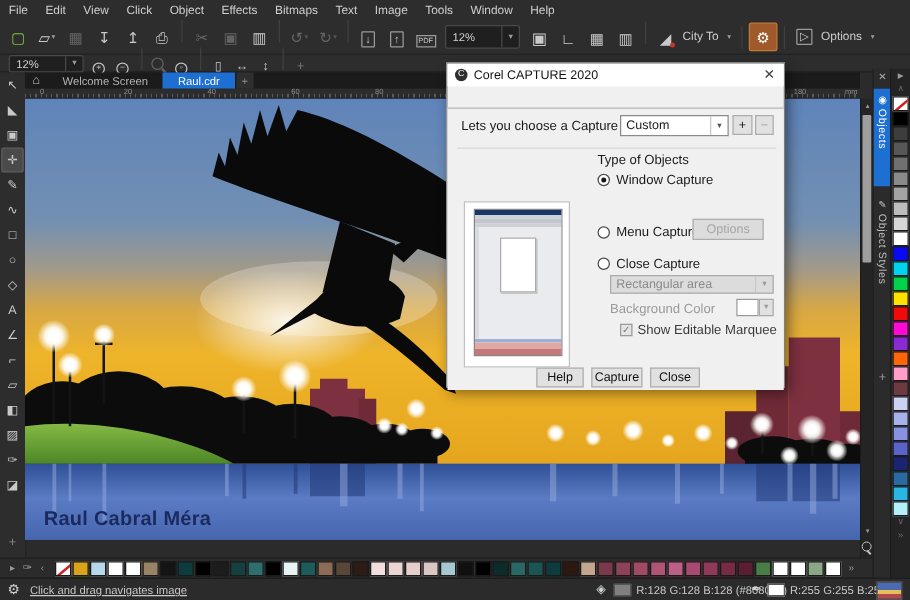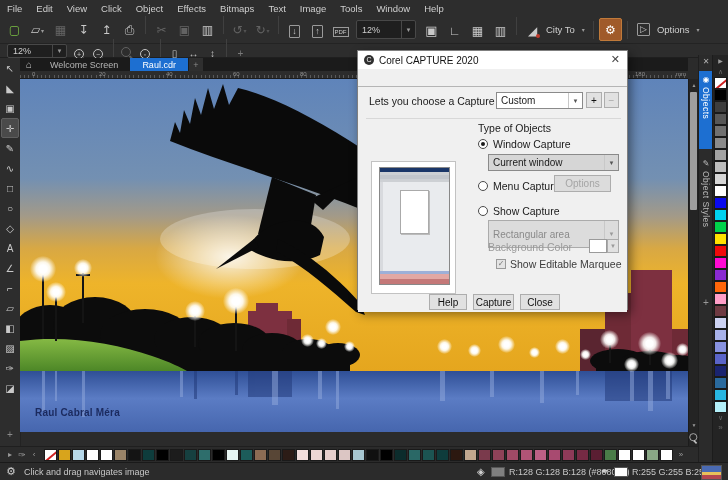--- a/index.html
+++ b/index.html
@@ -55,42 +55,42 @@
          box-sizing:border-box;}
   #ruler .ticks{position:absolute;left:0;bottom:0;width:100%;height:3px;
       background:repeating-linear-gradient(to right,#5a5a5a 0 1px,transparent 1px 4.2px);}
   .rlabel{position:absolute;top:0px;font-size:6px;color:#8f8f8f;line-height:6px;}
   #ruler .unit{position:absolute;right:2px;top:0;font-size:6px;color:#8f8f8f;line-height:6px;}
   
   #canvas{position:absolute;left:20px;top:79px;width:668px;height:353px;overflow:hidden;background:#5f84ba;}
   #art{position:absolute;left:0;top:0;}
   .light{position:absolute;border-radius:50%;
      background:radial-gradient(circle,#ffffff 0 22%,rgba(255,255,252,.9) 38%,rgba(255,250,230,0) 72%);}
-  #artist{position:absolute;left:15px;top:328px;font-size:10px;font-weight:600;color:#1b2a5e;letter-spacing:.2px;}
+  #artist{position:absolute;left:15px;top:328px;font-size:16px;font-weight:600;color:#1b2a5e;letter-spacing:.2px;}
   
   #bottomstrip{position:absolute;left:20px;top:432px;width:668px;height:14px;background:#262626;border-top:1px solid #1c1c1c;box-sizing:border-box;}
   .pn{position:absolute;top:1px;height:11px;display:flex;align-items:center;justify-content:center;color:#9a9a9a;font-size:7px;}
   #pagetab{position:absolute;left:150px;top:0;width:62px;height:13px;background:#3d3d3d;color:#cfcfcf;font-size:8px;
      display:flex;align-items:center;justify-content:center;clip-path:polygon(6% 0,88% 0,100% 100%,0 100%);}
   #hscroll{position:absolute;left:345px;top:2px;width:323px;height:9px;background:#202020;border-radius:1px;}
   #hthumb{position:absolute;left:102px;top:1px;width:127px;height:7px;background:#9e9e9e;border-radius:1px;}
   .harrow{position:absolute;left:-13px;top:0;width:11px;height:9px;background:#303030;color:#9a9a9a;font-size:5px;
      display:flex;align-items:center;justify-content:center;}
   #docpalette{position:absolute;left:0;top:446px;width:710px;height:16px;background:#2b2b2b;display:flex;align-items:center;
      border-top:1px solid #1f1f1f;box-sizing:border-box;padding-left:4px;}
   .dp-ctl{width:12px;text-align:center;font-size:8px;color:#9a9a9a;}
   #dp-swatches{display:flex;gap:1px;margin-left:4px;}
   .sw{width:13px;height:12px;box-sizing:border-box;border:1px solid #1a1a1a;}
   .sw.nofill{background:#fff;position:relative;overflow:hidden;}
   .sw.nofill::after{content:"";position:absolute;left:-2px;top:4px;width:20px;height:2px;background:#d02020;transform:rotate(-40deg);}
   
   #statusbar{position:absolute;left:0;top:462px;width:728px;height:18px;background:#2b2b2b;border-top:1px solid #1a1a1a;
      box-sizing:border-box;font-size:9px;color:#c8c8c8;}
   #statusbar .gear{position:absolute;left:6px;top:2px;font-size:11px;color:#cfcfcf;}
-  #statusbar .hint{position:absolute;left:24px;top:4px;}
+  #statusbar .hint{position:absolute;left:24px;top:4px;text-decoration:underline;}
   .st-ic{position:absolute;top:3px;font-size:10px;color:#cfcfcf;}
   .st-sw{position:absolute;top:4px;width:14px;height:10px;border:1px solid #555;box-sizing:border-box;}
   .st-txt{position:absolute;top:4px;white-space:nowrap;}
   #doc-thumb{position:absolute;right:6px;top:2px;width:19px;height:13px;border:1px solid #555;
      background:linear-gradient(to bottom,#4a6ab2 0 45%,#e8c05a 45% 70%,#b5474f 70% 100%);}
   
   #vscroll{position:absolute;left:688px;top:79px;width:10px;height:367px;background:#242424;border-left:1px solid #1c1c1c;box-sizing:border-box;}
   .varrow{position:absolute;left:0;width:10px;height:10px;display:flex;align-items:center;justify-content:center;font-size:5px;color:#9a9a9a;}
   #vthumb{position:absolute;left:1px;top:13px;width:7px;height:118px;background:#9e9e9e;border-radius:1px;}
   #corner-zoom{position:absolute;left:0px;top:352px;width:10px;height:14px;display:flex;align-items:center;justify-content:center;}
@@ -587,34 +587,30 @@
           <div class="pv-r5"></div>
             <div class="pv-r6"></div>
             <div class="pv-r7"></div>
         </div>
       </div>
 
       <span class="dl" style="left:120px;top:35px">Type of Objects</span>
 
       <span class="radio sel" style="left:120px;top:52px"></span>
       <span class="dl" style="left:135px;top:51px">Window Capture</span>
-      <div class="combo gray" style="left:130px;top:67px;width:131px">
-        <span class="val">Current window</span>
-        <span class="cv">▼</span>
-      </div>
 
       <span class="radio" style="left:120px;top:94px"></span>
       <span class="dl" style="left:135px;top:93px">Menu Capture</span>
       <div class="pbtn dim" style="left:196px;top:88px;width:57px;height:17px;background:#dcdcdc">
           <span>Options</span>
         </div>
 
       <span class="radio" style="left:120px;top:119px"></span>
-      <span class="dl" style="left:135px;top:118px">Show Capture</span>
-      <div class="combo disabled" style="left:130px;top:133px;width:131px;height:28px">
+      <span class="dl" style="left:135px;top:118px">Close Capture</span>
+      <div class="combo disabled" style="left:130px;top:133px;width:131px;height:15px">
         <span class="val">Rectangular area</span>
         <span class="cv">▼</span>
       </div>
 
       <span class="dl" style="left:130px;top:154px;color:#9a9a9a">Background Color</span>
       <span class="swatchbox" style="left:231px;top:152px"></span>
       <span class="swdrop" style="left:249px;top:152px">▼</span>
 
       <span class="chk" style="left:138px;top:172px">✓</span>
       <span class="dl" style="left:152px;top:171px;color:#3c3c3c">Show Editable Marquee</span>

